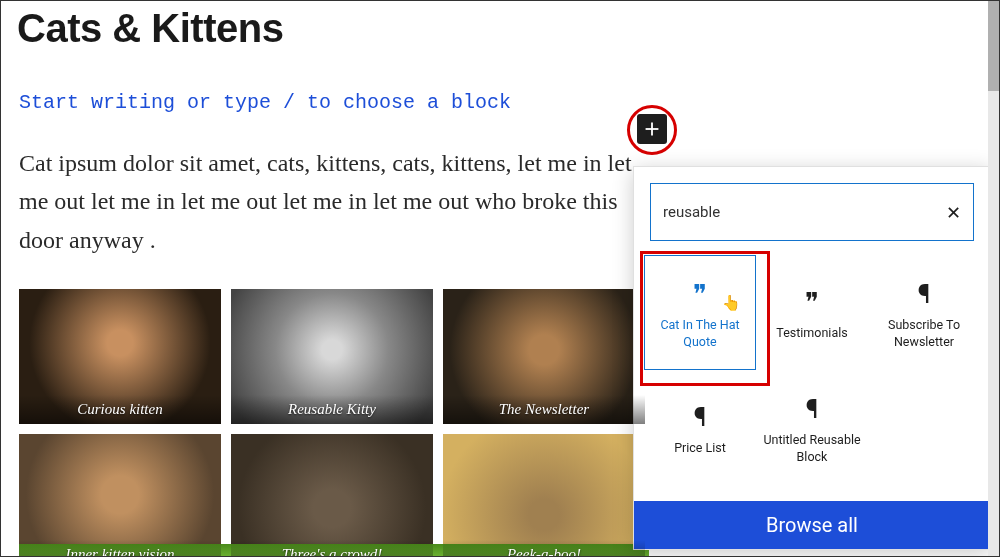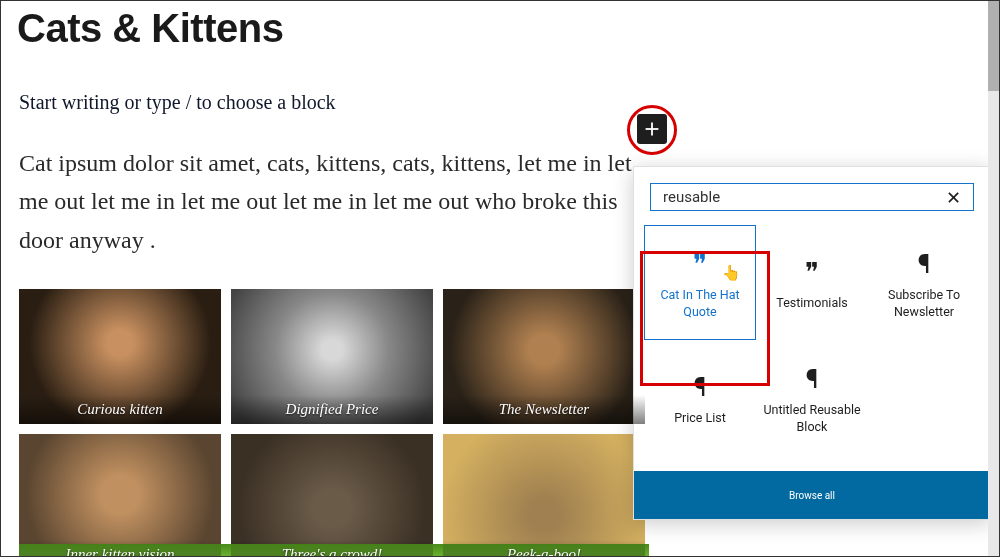--- a/index.html
+++ b/index.html
@@ -14,24 +14,24 @@
     }
     .page-title {
       font-size: 40px;
       font-weight: 800;
       color: #1a1a1a;
       padding: 5px 0 0 16px;
       font-family: -apple-system, "Segoe UI", sans-serif;
       letter-spacing: -0.5px;
     }
     .placeholder {
-      color: #0f172a;
+      color: #1d4ed8;
       font-size: 20px;
       padding: 40px 0 0 18px;
-      font-family: Liberation Serif, serif;
+      font-family: Liberation Mono, monospace;
     }
     .paragraph {
       color: #2a2a2a;
       font-size: 24px;
       line-height: 1.6;
       padding: 30px 340px 0 18px;
       font-family: Georgia, serif;
     }
     .gallery {
       display: grid;
@@ -113,21 +113,21 @@
       width: 358px;
       background: #fff;
       box-shadow: 0 4px 20px rgba(0,0,0,0.2);
       border: 1px solid #e0e0e0;
     }
     .search-row {
       padding: 16px 16px 14px 16px;
     }
     .search-box {
       border: 1.5px solid #1373cc;
-      height: 28px;
+      height: 58px;
       display: flex;
       align-items: center;
       padding: 0 12px;
     }
     .search-input {
       flex: 1;
       border: none;
       outline: none;
       font-size: 15px;
       color: #333;
@@ -180,28 +180,28 @@
       position: absolute;
       border: 3px solid #d60000;
       top: 250px;
       left: 639px;
       width: 130px;
       height: 135px;
       z-index: 10;
       pointer-events: none;
     }
     .browse-all {
-      background: #0369a1;
+      background: #1d4ed8;
       color: #fff;
       text-align: center;
       height: 48px;
       display: flex;
       align-items: center;
       justify-content: center;
-      font-size: 10px;
+      font-size: 20px;
       cursor: pointer;
     }
     .sidebar-scroll {
       position: absolute;
       top: 0;
       right: 0;
       width: 11px;
       height: 557px;
       background: #e8e8e8;
     }
@@ -220,21 +220,21 @@
 
 <p class="paragraph">Cat ipsum dolor sit amet, cats, kittens, cats, kittens, let me in let me out let me in let me out let me in let me out who broke this door anyway .</p>
 
 <div class="gallery">
   <div class="gallery-item">
     <div class="img img-1"></div>
     <div class="caption">Curious kitten</div>
   </div>
   <div class="gallery-item">
     <div class="img img-2"></div>
-    <div class="caption">Dignified Price</div>
+    <div class="caption">Reusable Kitty</div>
   </div>
   <div class="gallery-item">
     <div class="img img-3"></div>
     <div class="caption">The Newsletter</div>
   </div>
   <div class="gallery-item">
     <div class="img img-4"></div>
     <div class="caption">Inner kitten vision</div>
   </div>
   <div class="gallery-item">

